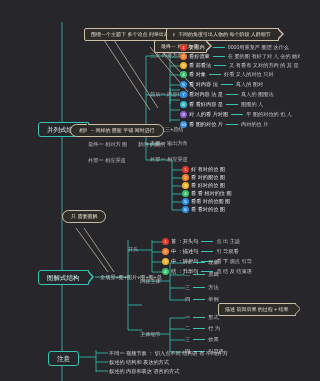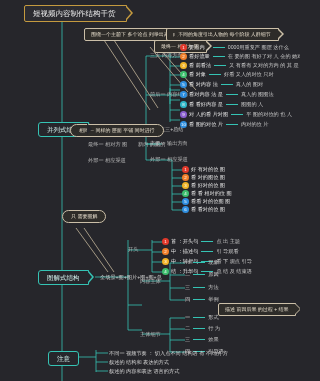--- a/index.html
+++ b/index.html
@@ -207,21 +207,20 @@
     <g stroke="#b0a48c" stroke-width="0.9" fill="none">
       <path d="M102,37 L150,110"></path>
       <path d="M112,37 L158,108"></path>
       <path d="M150,47 L188,92"></path>
       <path d="M158,47 L196,90"></path>
       <path d="M76,228 L108,272"></path>
       <path d="M84,228 L114,272"></path>
     </g>
   </svg>
 
-  <div class="title-node">短视频内容制作结构干货</div>
 
   <div class="callout" style="left:84px;top:28px;">围绕一个主题下 多个论点 列举出来</div>
   <div class="callout" style="left:166px;top:28px;">由不同的角度引出人物的 每个阶段 人群细节</div>
   <div class="callout" style="left:154px;top:40px;">最终一 相对方 图</div>
 
   <div class="spine-node" style="left:38px;top:122px;">并列式结构</div>
   <div class="txt br" style="left:104px;top:126px;">解释+论点一+论点二+论点三+总结</div>
 
   <div class="spine-node" style="left:38px;top:270px;">图解式结构</div>
   <div class="txt br" style="left:100px;top:274px;">全场景+图+图片+图+图+总</div>

